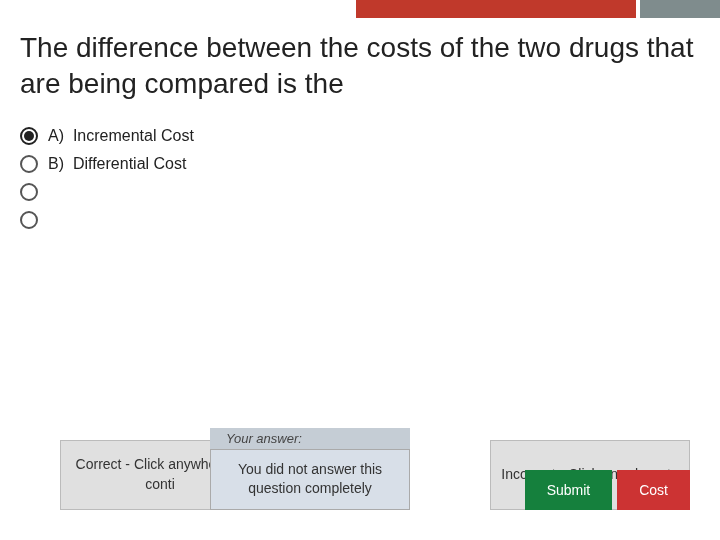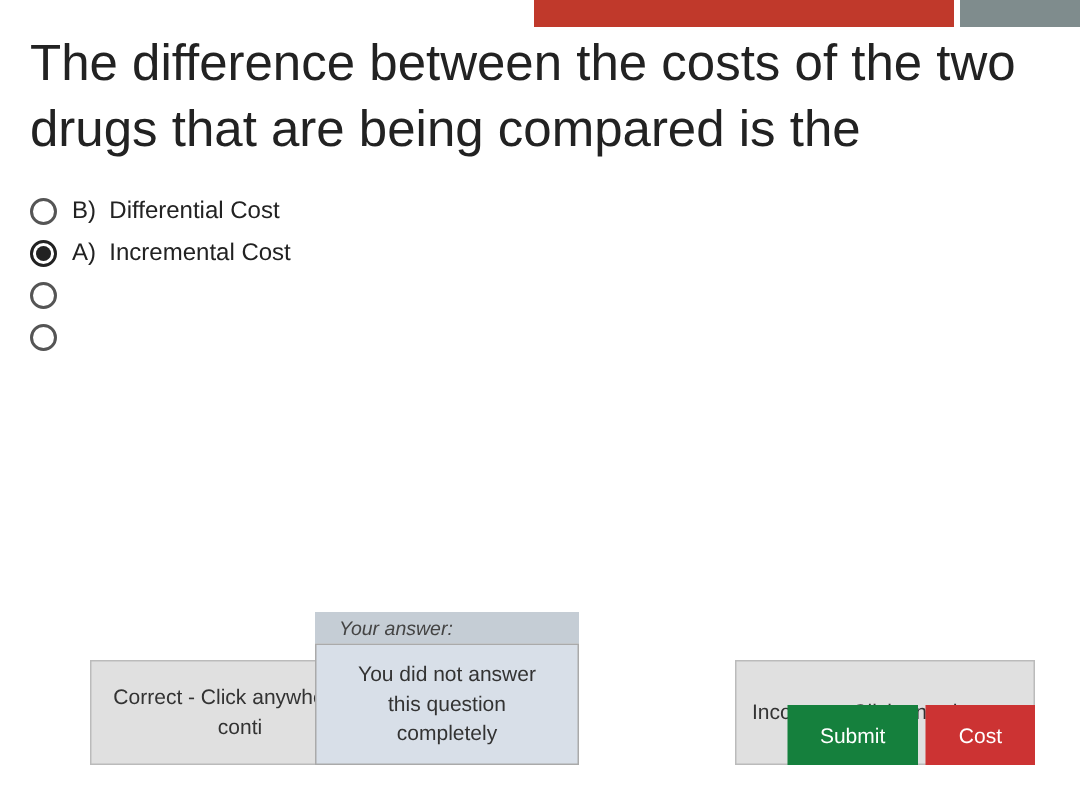--- a/index.html
+++ b/index.html
@@ -39,24 +39,25 @@
     .main-content {
       position: absolute;
       top: 20px;
       left: 20px;
       right: 20px;
       bottom: 20px;
     }
 
     
     .question-text {
-      font-size: 34px;
+      font-size: 28px;
       line-height: 1.3;
       color: #222;
       margin-bottom: 24px;
+      margin-top: 10px;
     }
 
     
     .answer-options {
       list-style: none;
       margin-bottom: 30px;
     }
     .answer-option {
       display: flex;
       align-items: center;
@@ -150,21 +151,21 @@
       font-style: italic;
     }
 
     .your-answer-content {
       background: #d8dfe8;
       border: 1px solid #aaa;
       padding: 10px 16px;
       text-align: center;
       font-size: 14px;
       color: #333;
-      width: 176px;
+      width: 200px;
       line-height: 1.4;
     }
 
     
     .buttons-row {
       position: absolute;
       bottom: 0;
       right: 0;
       display: flex;
       gap: 5px;
@@ -196,26 +197,26 @@
   <div class="top-bar-red"></div>
   <div class="top-bar-dark"></div>
 </div>
 
 <div class="main-content">
 
   <div class="question-text">The difference between the costs of the two drugs that are being compared is the</div>
 
   <ul class="answer-options">
     <li class="answer-option">
+      <span class="radio-circle selected"></span>
+      <span class="option-label">A)&nbsp;&nbsp;Incremental Cost</span>
+    </li>
+    <li class="answer-option">
       <span class="radio-circle"></span>
       <span class="option-label">B)&nbsp;&nbsp;Differential Cost</span>
-    </li>
-    <li class="answer-option">
-      <span class="radio-circle selected"></span>
-      <span class="option-label">A)&nbsp;&nbsp;Incremental Cost</span>
     </li>
     <li class="answer-option">
       <span class="radio-circle"></span>
     </li>
     <li class="answer-option">
       <span class="radio-circle"></span>
     </li>
   </ul>
 
   <div class="feedback-wrapper">

